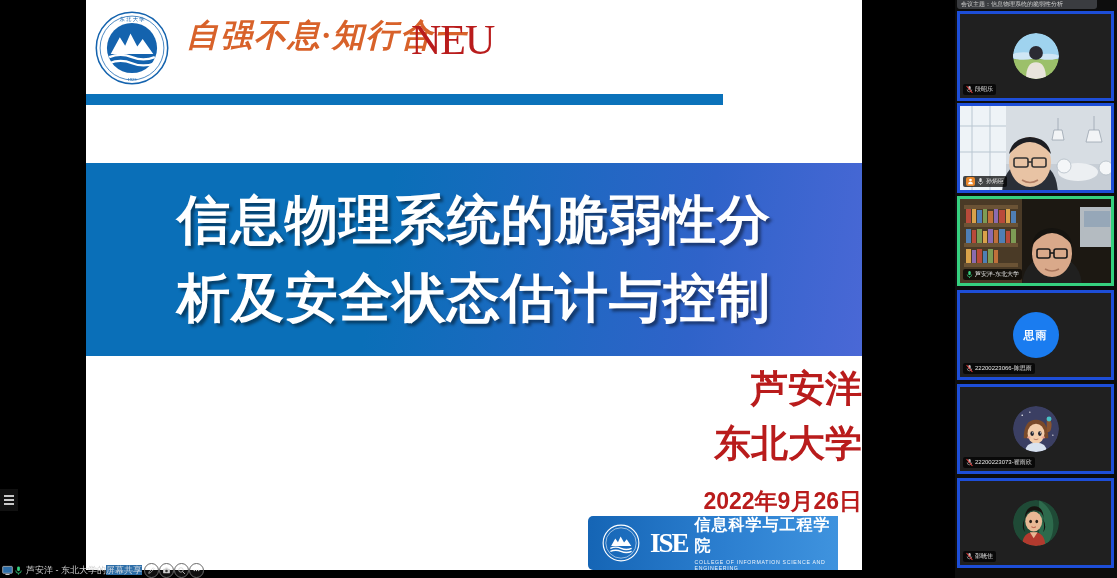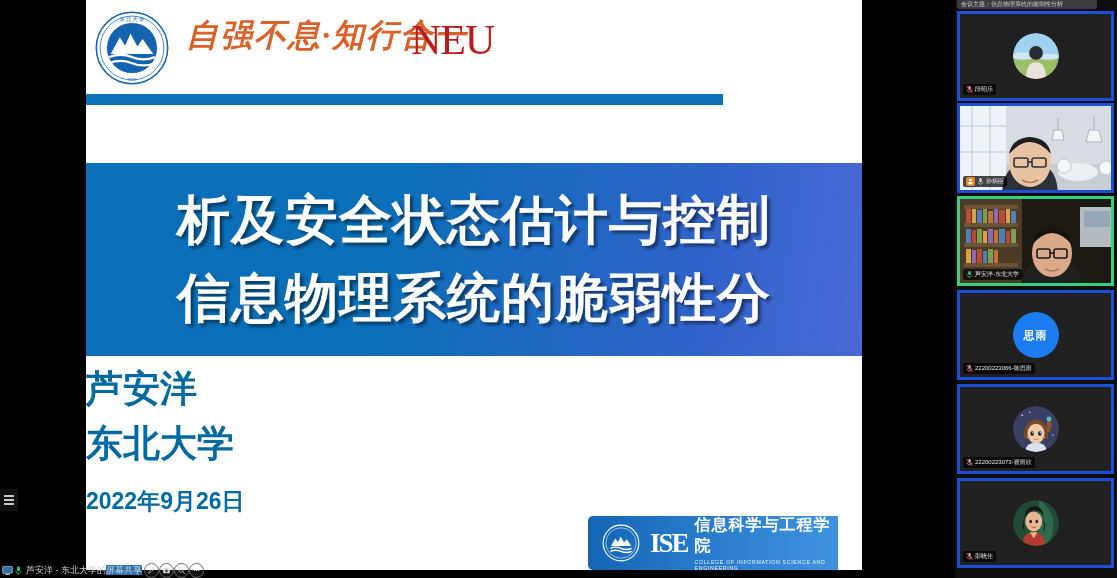--- a/index.html
+++ b/index.html
@@ -50,21 +50,21 @@
     position: absolute; left: 0; right: 0; top: 18px;
     text-align: center; color: #ffffff;
     font-size: 53px; line-height: 78px; font-weight: bold;
     letter-spacing: 1px;
     text-shadow: 3px 3px 3px rgba(0,0,0,0.45);
   }
 
   
   .author-block {
     position: absolute; left: 0; right: 0; top: 363px;
-    text-align: left; color: #0369a1;
+    text-align: right; color: #b91c1c;
   }
   .author-name { font-size: 37px; font-weight: bold; line-height: 52px; }
   .author-org  { font-size: 37px; font-weight: bold; line-height: 58px; }
   .author-date { font-size: 23px; font-weight: bold; line-height: 56px; }
 
   
   .footer-banner {
     position: absolute; left: 502px; top: 516px; width: 250px; height: 54px;
     background: linear-gradient(90deg, #1565b5 0%, #2c7fd0 55%, #3f93de 100%);
     border-radius: 5px 0 0 5px;
@@ -170,22 +170,22 @@
           <text x="50" y="94" font-size="6" fill="#1463ae" text-anchor="middle" font-family="serif">1923</text>
         </svg>
         <div class="slogan">自强不息·知行合一</div>
         <div class="neu-word">NEU</div>
       </div>
 
       <div class="blue-rule"></div>
 
       <div class="title-band">
         <div class="title-text">
+          <div>信息物理系统的脆弱性分</div>
           <div>析及安全状态估计与控制</div>
-          <div>信息物理系统的脆弱性分</div>
         </div>
       </div>
 
       <div class="author-block">
         <div class="author-name">芦安洋</div>
         <div class="author-org">东北大学</div>
         <div class="author-date">2022年9月26日</div>
       </div>
 
       <div class="footer-banner">

